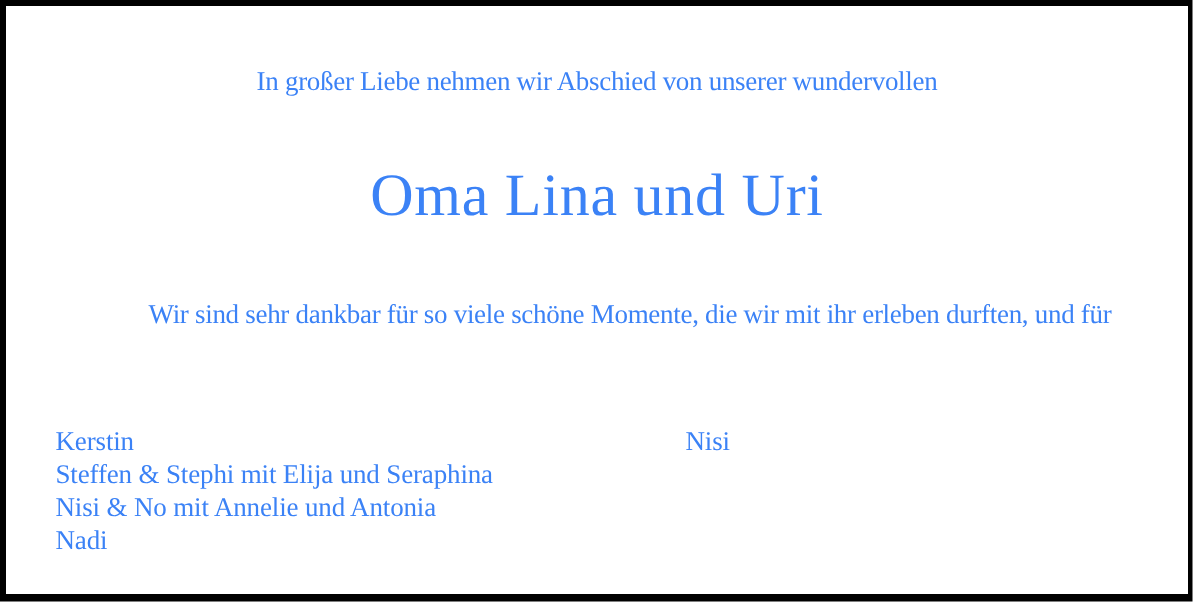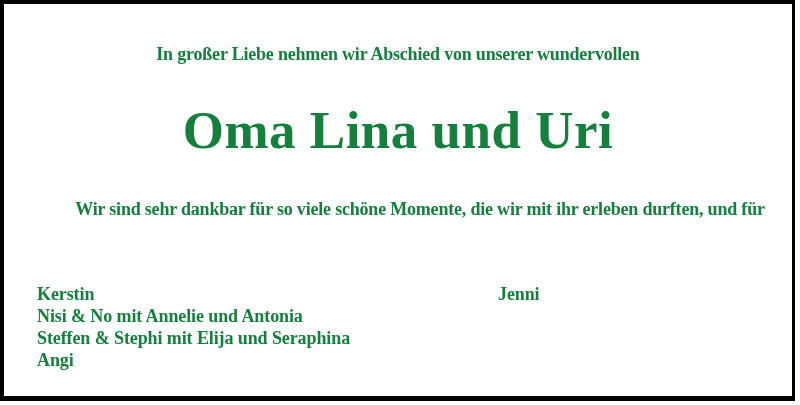--- a/index.html
+++ b/index.html
@@ -16,41 +16,40 @@
     top: 0;
     left: 0;
     width: 795px;
     height: 401px;
     box-sizing: border-box;
     background: #ffffff;
     border-top: 4px solid #000;
     border-left: 4px solid #000;
     border-right: 3px solid #000;
     border-bottom: 5px solid #000;
-    color: #15803d;
-    font-weight: bold;
+    color: #3b82f6;
   }
   .intro-line {
     position: absolute;
     top: 38px;
     left: 0;
     right: 0;
     text-align: center;
     font-size: 18px;
     line-height: 24px;
     letter-spacing: -0.2px;
     white-space: nowrap;
   }
   .notice-title {
     position: absolute;
     top: 102px;
     left: 0;
     right: 0;
     text-align: center;
-    font-size: 53px;
+    font-size: 40px;
     line-height: 48px;
     letter-spacing: 0.5px;
     white-space: nowrap;
   }
   .message-block {
     position: absolute;
     top: 192px;
     left: 0;
     right: 0;
     text-align: center;
@@ -65,21 +64,20 @@
   .mourners-row {
     position: absolute;
     top: 279px;
     left: 33px;
     right: 10px;
     display: flex;
     flex-direction: row;
     font-size: 18px;
     line-height: 22px;
     letter-spacing: -0.1px;
-    gap: 41px;
   }
   .mourners-col-left {
     width: 420px;
     flex: 0 0 420px;
   }
   .mourners-col-right {
     flex: 1 1 auto;
   }
   .name-line {
     white-space: nowrap;
@@ -93,21 +91,21 @@
 
   <div class="notice-title">Oma Lina und Uri</div>
 
   <div class="message-block">
     <div class="message-line">Wir sind sehr dankbar für so viele schöne Momente, die wir mit ihr erleben durften, und für</div>
   </div>
 
   <div class="mourners-row">
     <div class="mourners-col-left">
         <div class="name-line">Kerstin</div>
+        <div class="name-line">Steffen &amp; Stephi mit Elija und Seraphina</div>
         <div class="name-line">Nisi &amp; No mit Annelie und Antonia</div>
-        <div class="name-line">Steffen &amp; Stephi mit Elija und Seraphina</div>
-        <div class="name-line">Angi</div>
+        <div class="name-line">Nadi</div>
       </div>
     <div class="mourners-col-right">
-        <div class="name-line">Jenni</div>
+        <div class="name-line">Nisi</div>
       </div>
   </div>
 </div>
 
 </body></html>

